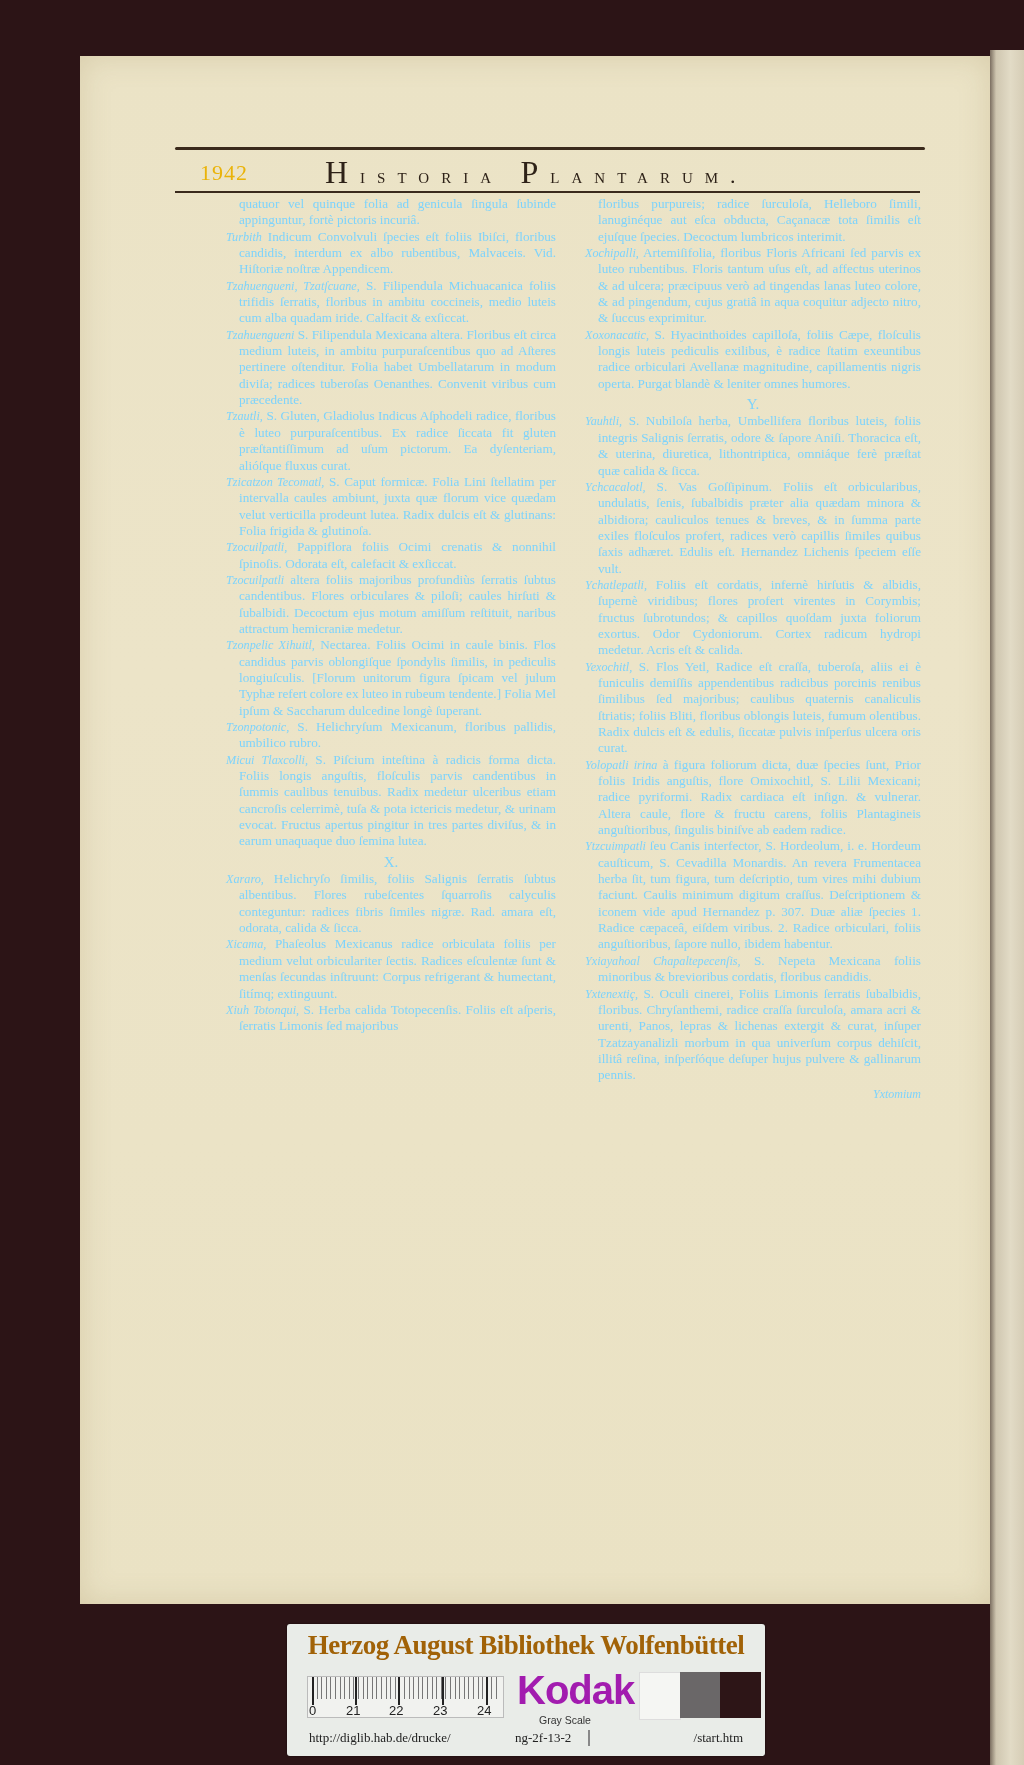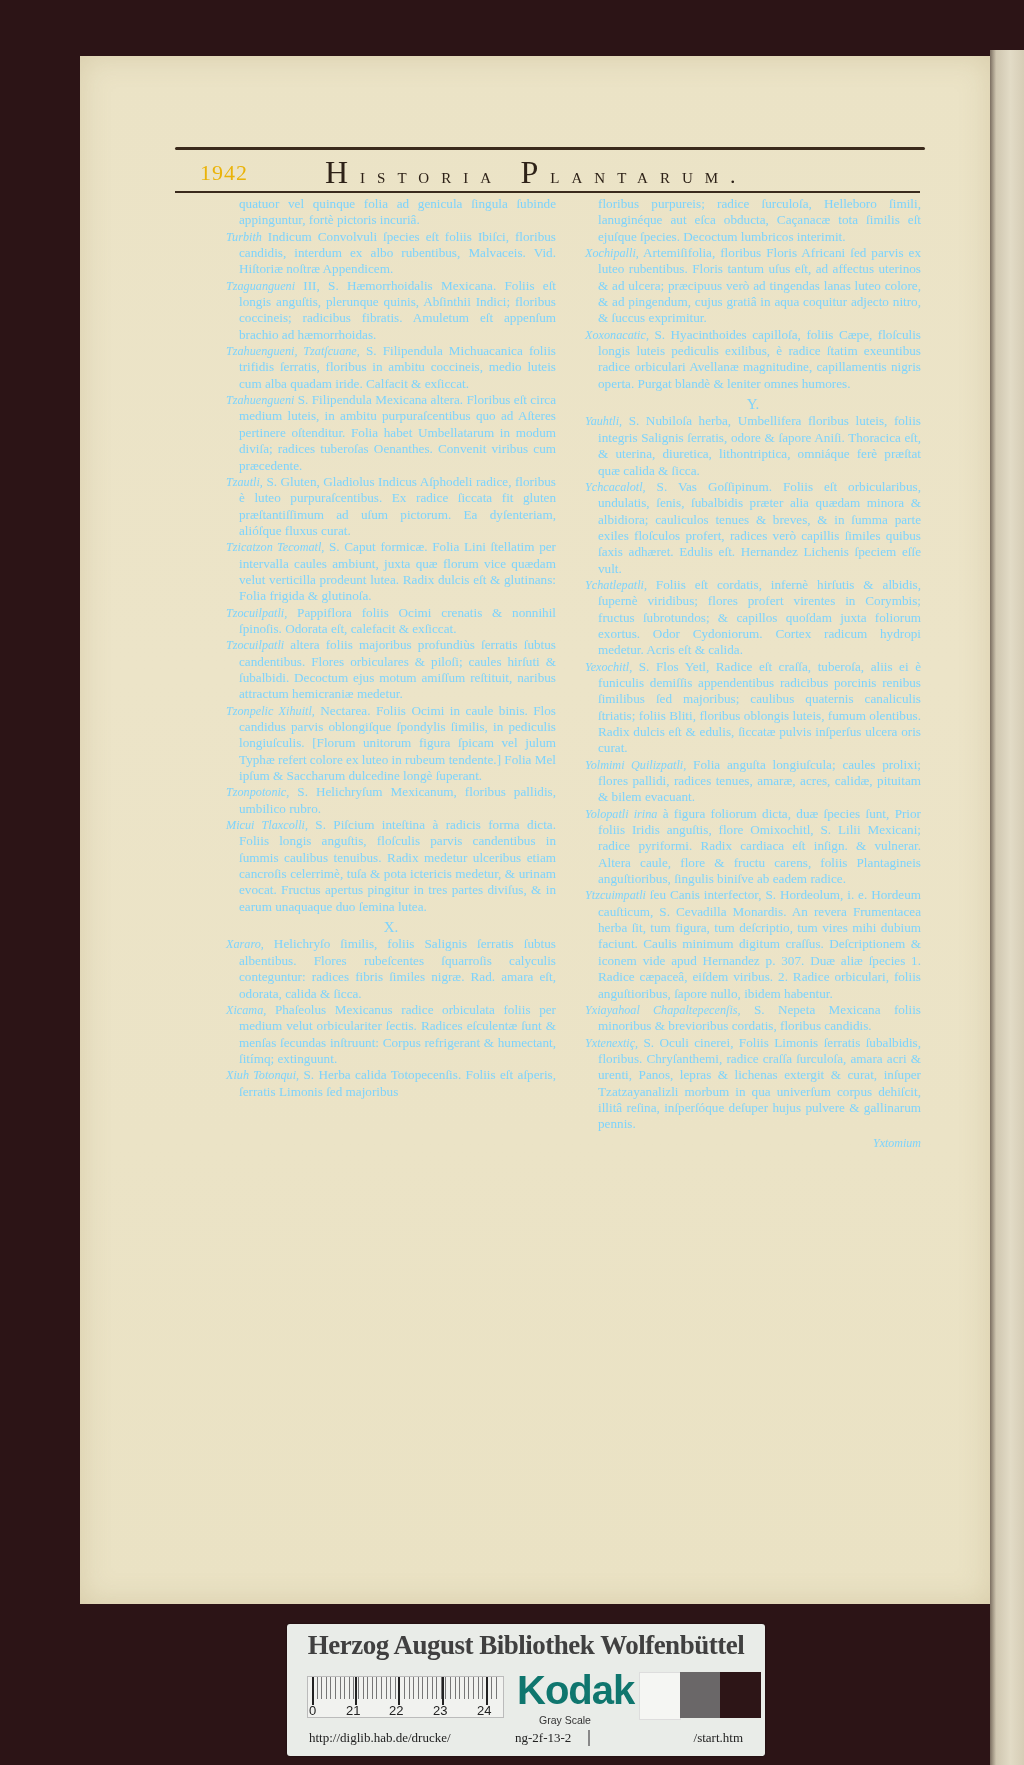--- a/index.html
+++ b/index.html
@@ -49,41 +49,41 @@
   }
   
   .card {
     position:absolute; left:287px; top:1624px; width:478px; height:132px;
     background:#e9ece8; border-radius:3px;
     box-shadow:0 0 2px rgba(0,0,0,0.6);
   }
   .card-title {
     position:absolute; left:0; top:6px; width:100%; text-align:center;
     font-family:"Liberation Serif",serif; font-weight:bold; font-size:27px;
-    color:#404040; letter-spacing:-0.5px;
+    color:#a16207; letter-spacing:-0.5px;
   }
   .ruler {
     position:absolute; left:20px; top:52px; width:195px; height:40px;
     border:1px solid #bbb; background:#f1f2ef;
   }
   .ruler .ticks {
     position:absolute; left:4px; top:0; width:186px; height:22px;
     background:repeating-linear-gradient(90deg,#777 0 1px,transparent 1px 4.6px);
   }
   .ruler .major {
     position:absolute; top:0; width:1.5px; height:28px; background:#222;
   }
   .ruler-labels {
     position:absolute; left:22px; top:79px; width:195px;
     font-family:"Liberation Sans",sans-serif; font-size:13px; color:#222;
   }
   .ruler-labels span { position:absolute; }
   .kodak {
     position:absolute; left:230px; top:44px; font-family:"Liberation Sans",sans-serif;
-    font-weight:bold; font-size:40px; color:#0f766e; letter-spacing:-1px;
+    font-weight:bold; font-size:40px; color:#a21caf; letter-spacing:-1px;
   }
   .grayscale-label {
     position:absolute; left:252px; top:90px; font-family:"Liberation Sans",sans-serif;
     font-size:10.5px; color:#333;
   }
   .swatch { position:absolute; top:48px; height:46px; }
   .sw1 { left:352px; width:40px; background:#f5f6f3; border:1px solid #ddd; }
   .sw2 { left:393px; width:40px; background:#6a6768; }
   .sw3 { left:433px; width:41px; background:#2d1517; }
   .url-left {
@@ -105,21 +105,20 @@
 <div class="right-leaf"></div>
 
 <div class="rule-top"></div>
 <div class="page-number">1942</div>
 <div class="running-head"><span class="cap">H</span><span>istoria</span> <span class="cap">P</span><span>lantarum.</span></div>
 <div class="rule-bottom"></div>
 
 <div class="column col-left" id="col-left">
     <p class="entry cont"><span>quatuor vel quinque folia ad genicula ſingula ſubinde appinguntur, fortè pictoris incuriâ.</span></p>
     <p class="entry"><span class="hw">Turbith</span><span> Indicum Convolvuli ſpecies eſt foliis Ibiſci, floribus candidis, interdum ex albo rubentibus, Malvaceis. Vid. Hiſtoriæ noſtræ Appendicem.</span></p>
-    <p class="entry"><span class="hw">Tzaguangueni</span><span> III, S. Hæmorrhoidalis Mexicana. Foliis eſt longis anguſtis, plerunque quinis, Abſinthii Indici; floribus coccineis; radicibus fibratis. Amuletum eſt appenſum brachio ad hæmorrhoidas.</span></p>
     <p class="entry"><span class="hw">Tzahuengueni, Tzatſcuane,</span><span> S. Filipendula Michuacanica foliis trifidis ſerratis, floribus in ambitu coccineis, medio luteis cum alba quadam iride. Calfacit &amp; exſiccat.</span></p>
     <p class="entry"><span class="hw">Tzahuengueni</span><span> S. Filipendula Mexicana altera. Floribus eſt circa medium luteis, in ambitu purpuraſcentibus quo ad Aſteres pertinere oſtenditur. Folia habet Umbellatarum in modum diviſa; radices tuberoſas Oenanthes. Convenit viribus cum præcedente.</span></p>
     <p class="entry"><span class="hw">Tzautli,</span><span> S. Gluten, Gladiolus Indicus Aſphodeli radice, floribus è luteo purpuraſcentibus. Ex radice ſiccata fit gluten præſtantiſſimum ad uſum pictorum. Ea dyſenteriam, alióſque fluxus curat.</span></p>
     <p class="entry"><span class="hw">Tzicatzon Tecomatl,</span><span> S. Caput formicæ. Folia Lini ſtellatim per intervalla caules ambiunt, juxta quæ florum vice quædam velut verticilla prodeunt lutea. Radix dulcis eſt &amp; glutinans: Folia frigida &amp; glutinoſa.</span></p>
     <p class="entry"><span class="hw">Tzocuilpatli,</span><span> Pappiflora foliis Ocimi crenatis &amp; nonnihil ſpinoſis. Odorata eſt, calefacit &amp; exſiccat.</span></p>
     <p class="entry"><span class="hw">Tzocuilpatli</span><span> altera foliis majoribus profundiùs ſerratis ſubtus candentibus. Flores orbiculares &amp; piloſi; caules hirſuti &amp; ſubalbidi. Decoctum ejus motum amiſſum reſtituit, naribus attractum hemicraniæ medetur.</span></p>
     <p class="entry"><span class="hw">Tzonpelic Xihuitl,</span><span> Nectarea. Foliis Ocimi in caule binis. Flos candidus parvis oblongiſque ſpondylis ſimilis, in pediculis longiuſculis. [Florum unitorum figura ſpicam vel julum Typhæ refert colore ex luteo in rubeum tendente.] Folia Mel ipſum &amp; Saccharum dulcedine longè ſuperant.</span></p>
     <p class="entry"><span class="hw">Tzonpotonic,</span><span> S. Helichryſum Mexicanum, floribus pallidis, umbilico rubro.</span></p>
     <p class="entry"><span class="hw">Micui Tlaxcolli,</span><span> S. Piſcium inteſtina à radicis forma dicta. Foliis longis anguſtis, floſculis parvis candentibus in ſummis caulibus tenuibus. Radix medetur ulceribus etiam cancroſis celerrimè, tuſa &amp; pota ictericis medetur, &amp; urinam evocat. Fructus apertus pingitur in tres partes diviſus, &amp; in earum unaquaque duo ſemina lutea.</span></p>
     <div class="letter-head">X.</div>
@@ -129,21 +128,20 @@
   </div>
 <div class="column col-right" id="col-right">
     <p class="entry cont"><span>floribus purpureis; radice ſurculoſa, Helleboro ſimili, lanuginéque aut eſca obducta, Caçanacæ tota ſimilis eſt ejuſque ſpecies. Decoctum lumbricos interimit.</span></p>
     <p class="entry"><span class="hw">Xochipalli,</span><span> Artemiſifolia, floribus Floris Africani ſed parvis ex luteo rubentibus. Floris tantum uſus eſt, ad affectus uterinos &amp; ad ulcera; præcipuus verò ad tingendas lanas luteo colore, &amp; ad pingendum, cujus gratiâ in aqua coquitur adjecto nitro, &amp; ſuccus exprimitur.</span></p>
     <p class="entry"><span class="hw">Xoxonacatic,</span><span> S. Hyacinthoides capilloſa, foliis Cæpe, floſculis longis luteis pediculis exilibus, è radice ſtatim exeuntibus radice orbiculari Avellanæ magnitudine, capillamentis nigris operta. Purgat blandè &amp; leniter omnes humores.</span></p>
     <div class="letter-head">Y.</div>
     <p class="entry"><span class="hw">Yauhtli,</span><span> S. Nubiloſa herba, Umbellifera floribus luteis, foliis integris Salignis ſerratis, odore &amp; ſapore Aniſi. Thoracica eſt, &amp; uterina, diuretica, lithontriptica, omniáque ferè præſtat quæ calida &amp; ſicca.</span></p>
     <p class="entry"><span class="hw">Ychcacalotl,</span><span> S. Vas Goſſipinum. Foliis eſt orbicularibus, undulatis, ſenis, ſubalbidis præter alia quædam minora &amp; albidiora; cauliculos tenues &amp; breves, &amp; in ſumma parte exiles floſculos profert, radices verò capillis ſimiles quibus ſaxis adhæret. Edulis eſt. Hernandez Lichenis ſpeciem eſſe vult.</span></p>
     <p class="entry"><span class="hw">Ychatlepatli,</span><span> Foliis eſt cordatis, infernè hirſutis &amp; albidis, ſupernè viridibus; flores profert virentes in Corymbis; fructus ſubrotundos; &amp; capillos quoſdam juxta foliorum exortus. Odor Cydoniorum. Cortex radicum hydropi medetur. Acris eſt &amp; calida.</span></p>
     <p class="entry"><span class="hw">Yexochitl,</span><span> S. Flos Yetl, Radice eſt craſſa, tuberoſa, aliis ei è funiculis demiſſis appendentibus radicibus porcinis renibus ſimilibus ſed majoribus; caulibus quaternis canaliculis ſtriatis; foliis Bliti, floribus oblongis luteis, fumum olentibus. Radix dulcis eſt &amp; edulis, ſiccatæ pulvis inſperſus ulcera oris curat.</span></p>
-    <p class="entry"><span class="hw">Yolmimi Quilizpatli,</span><span> Folia anguſta longiuſcula; caules prolixi; flores pallidi, radices tenues, amaræ, acres, calidæ, pituitam &amp; bilem evacuant.</span></p>
     <p class="entry"><span class="hw">Yolopatli irina</span><span> à figura foliorum dicta, duæ ſpecies ſunt, Prior foliis Iridis anguſtis, flore Omixochitl, S. Lilii Mexicani; radice pyriformi. Radix cardiaca eſt inſign. &amp; vulnerar. Altera caule, flore &amp; fructu carens, foliis Plantagineis anguſtioribus, ſingulis biniſve ab eadem radice.</span></p>
     <p class="entry"><span class="hw">Ytzcuimpatli</span><span> ſeu Canis interfector, S. Hordeolum, i. e. Hordeum cauſticum, S. Cevadilla Monardis. An revera Frumentacea herba ſit, tum figura, tum deſcriptio, tum vires mihi dubium faciunt. Caulis minimum digitum craſſus. Deſcriptionem &amp; iconem vide apud Hernandez p. 307. Duæ aliæ ſpecies 1. Radice cæpaceâ, eiſdem viribus. 2. Radice orbiculari, foliis anguſtioribus, ſapore nullo, ibidem habentur.</span></p>
     <p class="entry"><span class="hw">Yxiayahoal Chapaltepecenſis,</span><span> S. Nepeta Mexicana foliis minoribus &amp; brevioribus cordatis, floribus candidis.</span></p>
     <p class="entry"><span class="hw">Yxtenextiç,</span><span> S. Oculi cinerei, Foliis Limonis ſerratis ſubalbidis, floribus. Chryſanthemi, radice craſſa ſurculoſa, amara acri &amp; urenti, Panos, lepras &amp; lichenas extergit &amp; curat, inſuper Tzatzayanalizli morbum in qua univerſum corpus dehiſcit, illitâ reſina, inſperſóque deſuper hujus pulvere &amp; gallinarum pennis.</span></p>
     <div class="catchword">Yxtomium</div>
   </div>
 
 <div class="card">
   <div class="card-title">Herzog August Bibliothek Wolfenbüttel</div>
   <div class="ruler">

